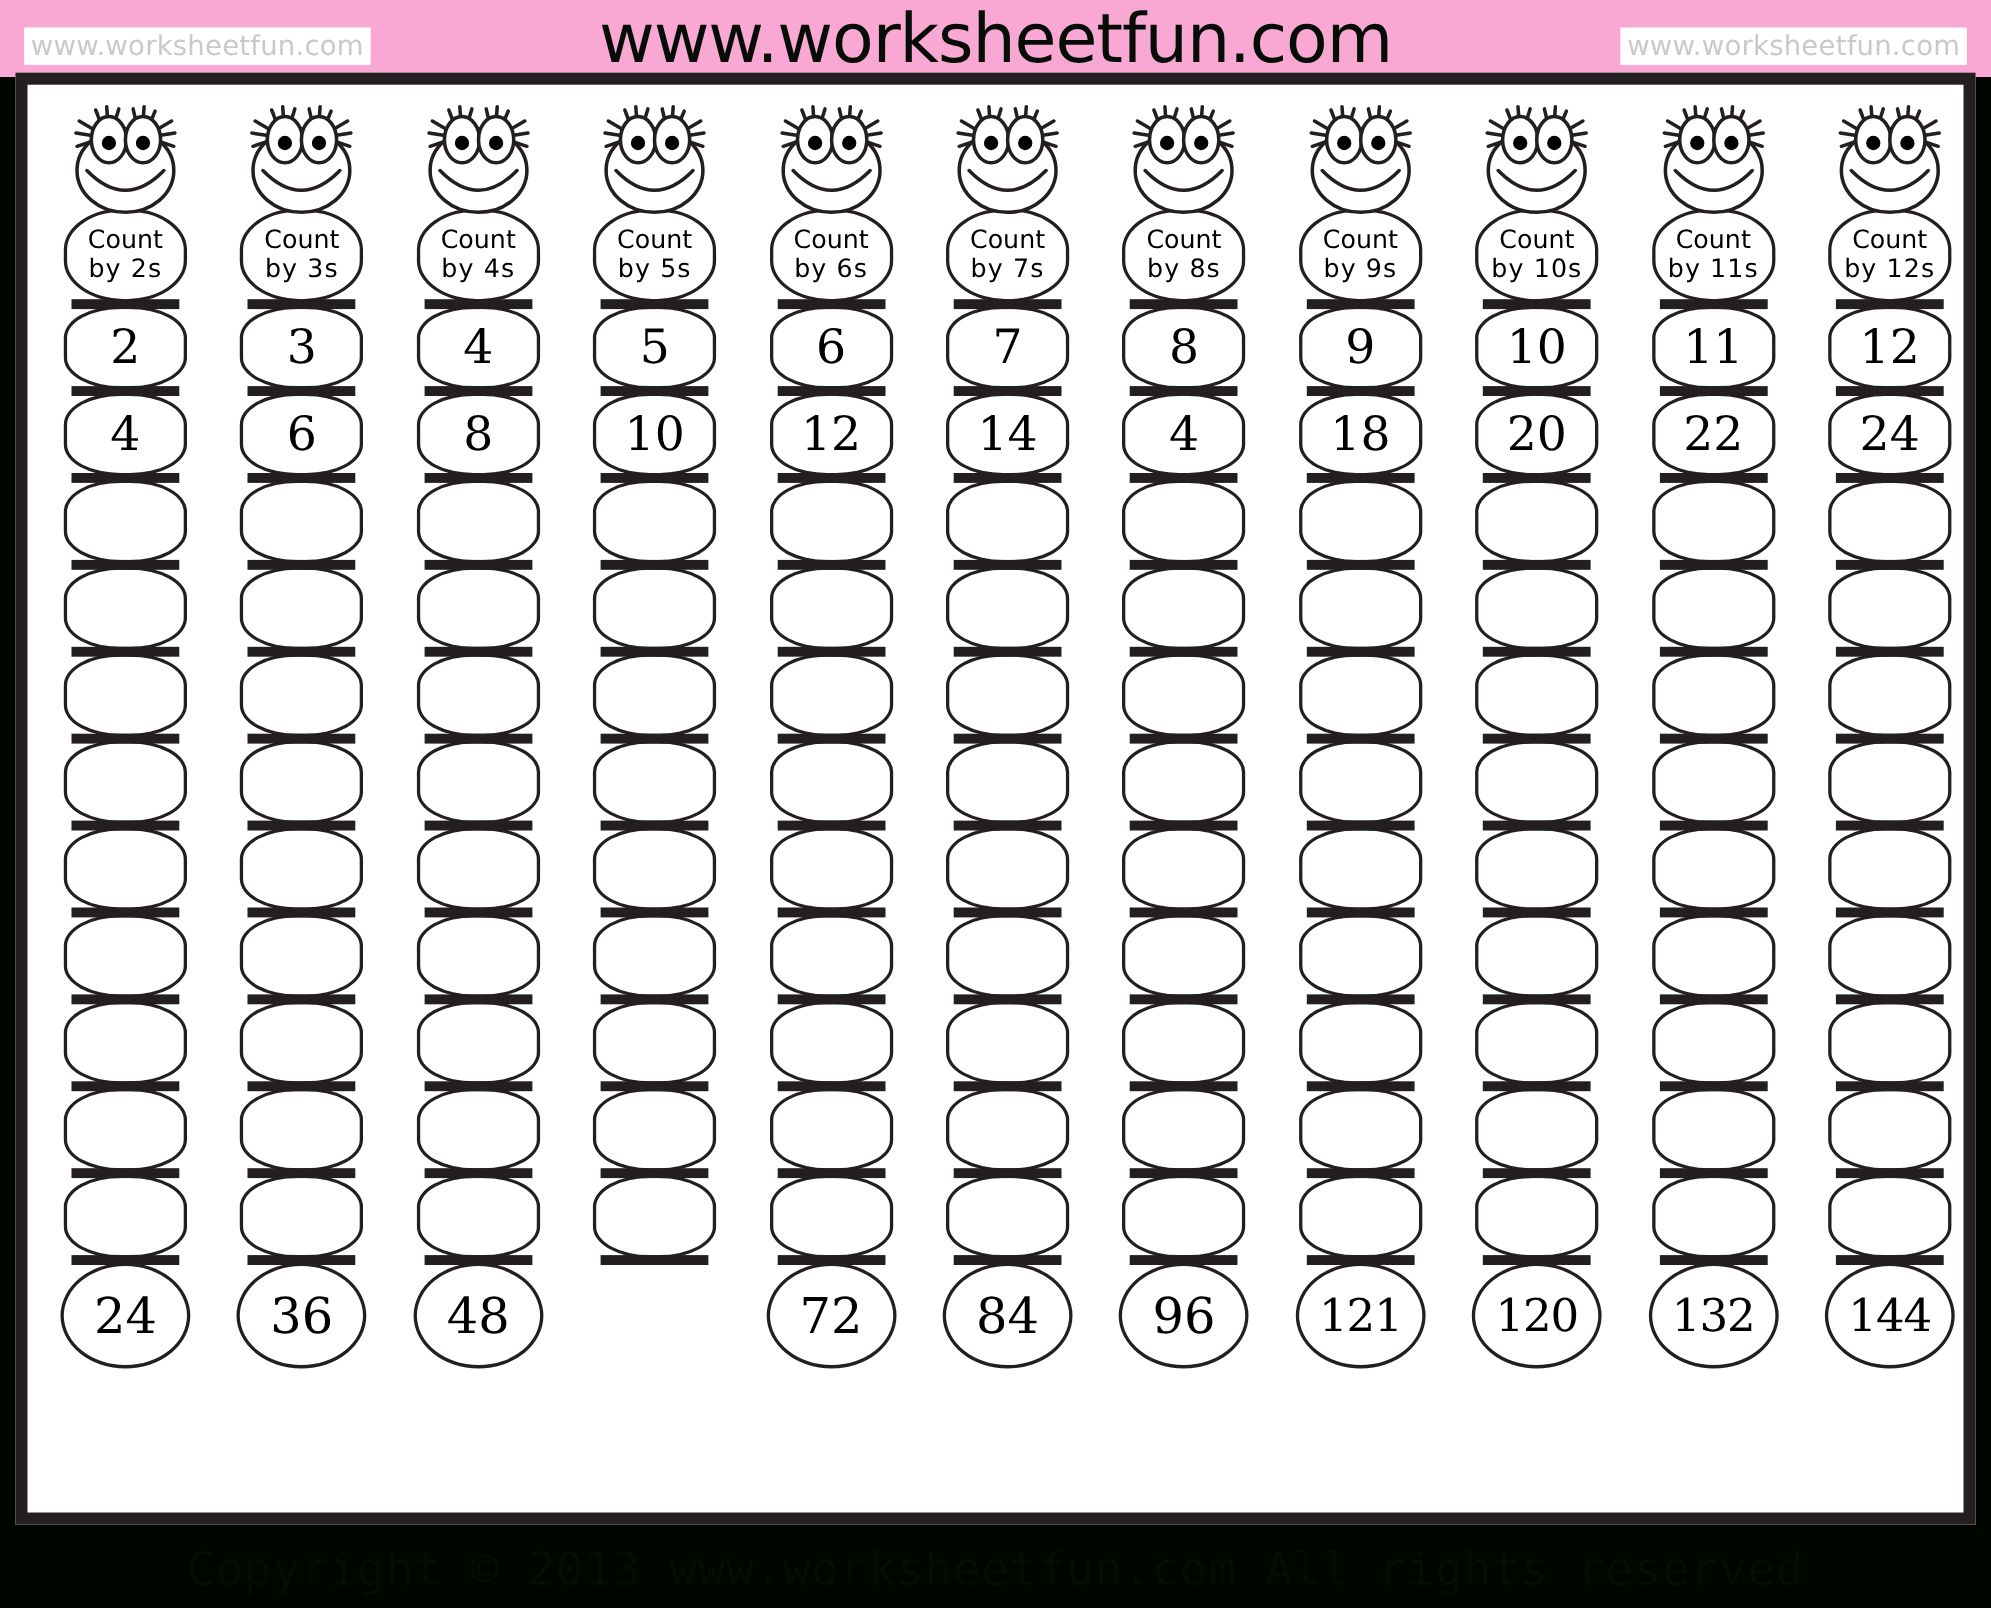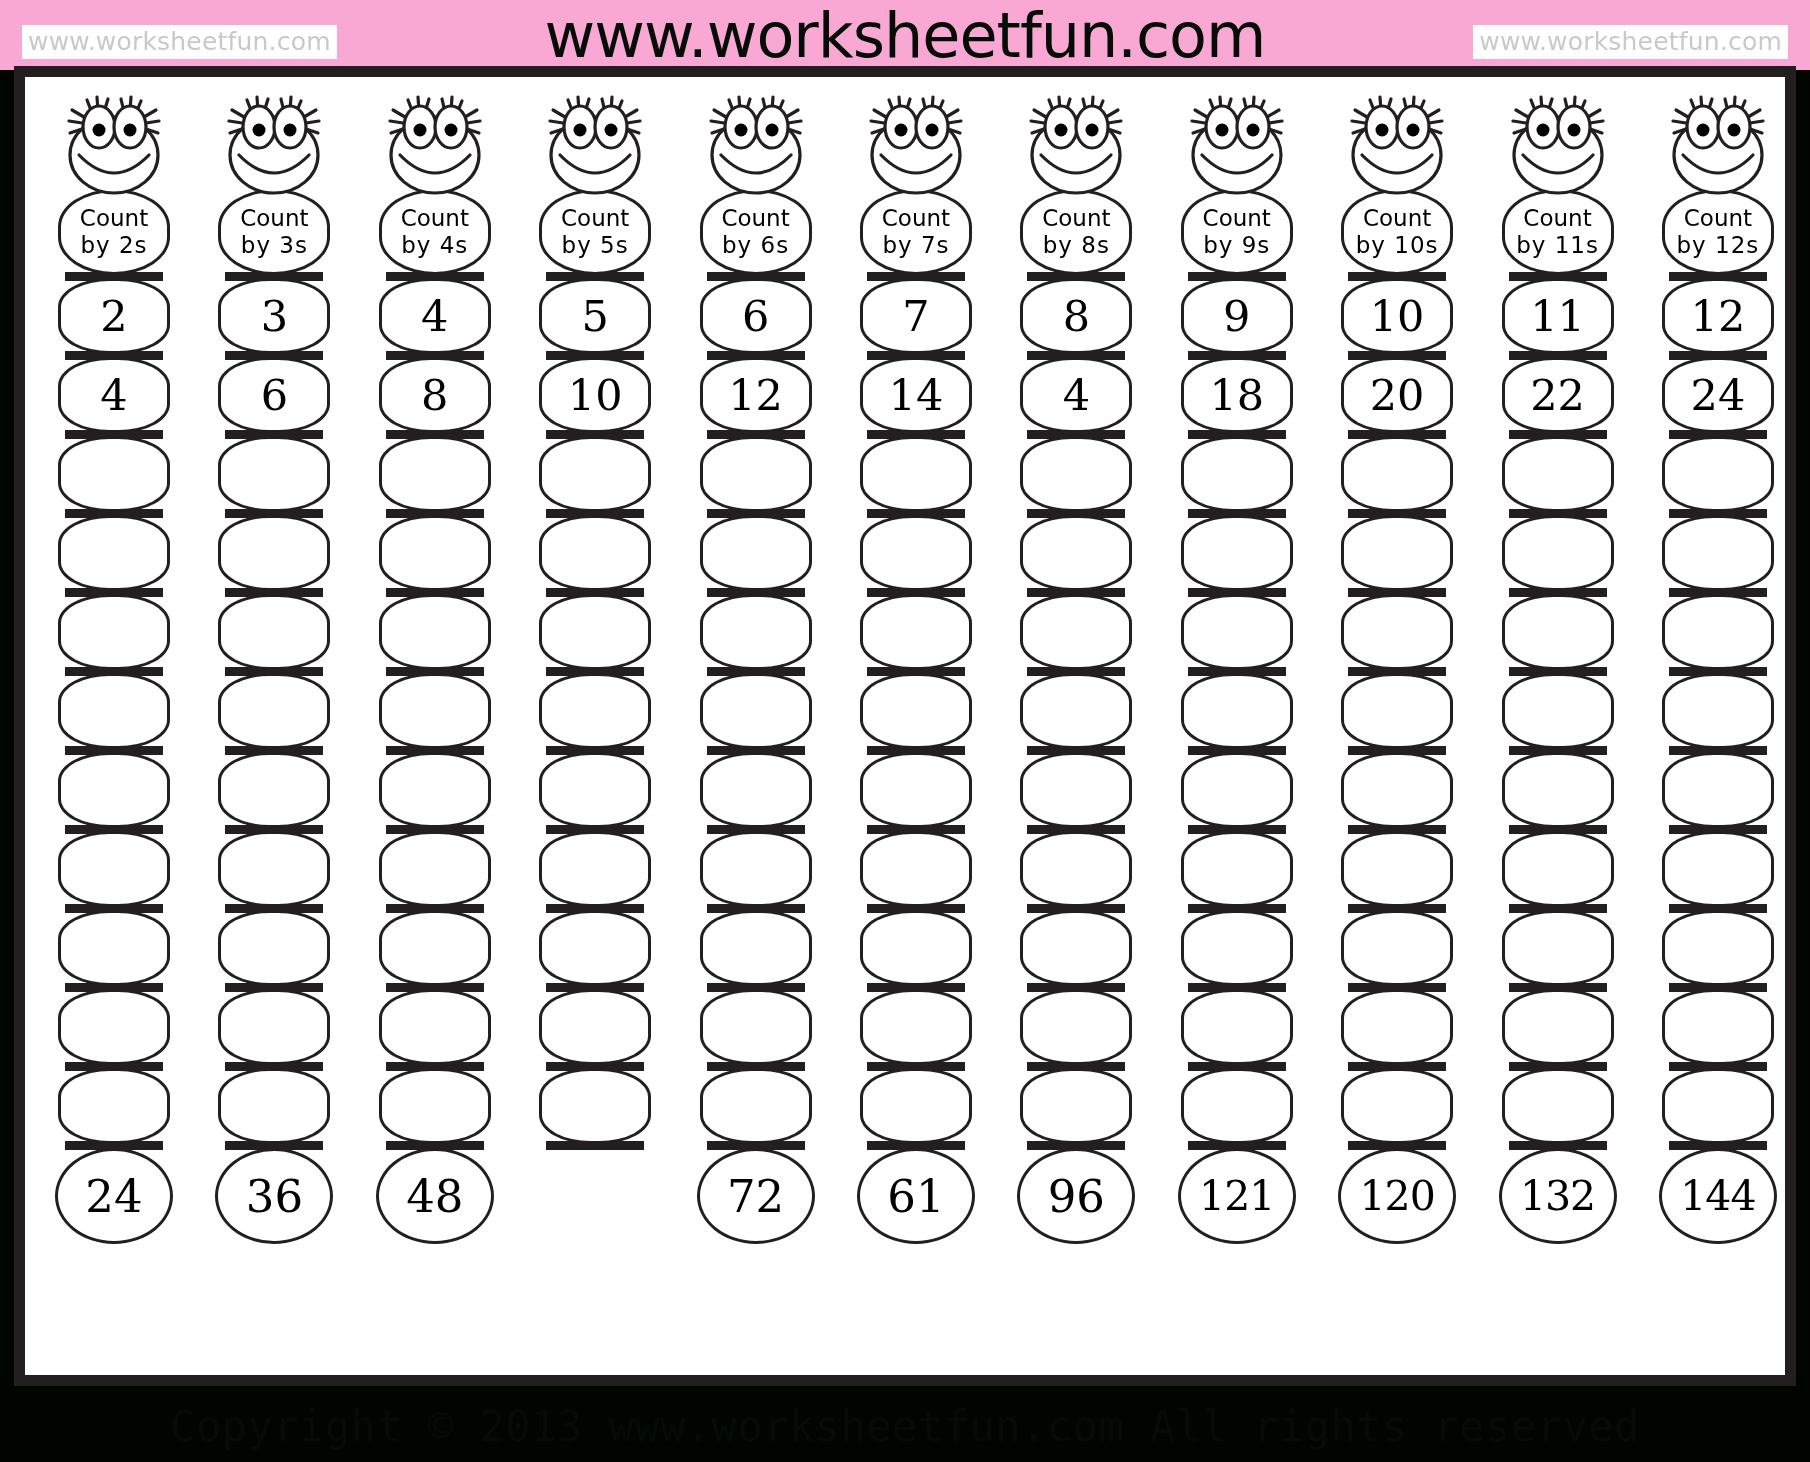--- a/index.html
+++ b/index.html
@@ -628,21 +628,21 @@
           <div class="bar"></div>
           <div class="seg">
             <span class="val"></span>
           </div>
           <div class="bar"></div>
           <div class="seg">
             <span class="val"></span>
           </div>
           <div class="bar"></div>
           <div class="seg tail">
-            <span class="val">61</span>
+            <span class="val">84</span>
           </div>
         </div>
         <div class="caterpillar">
           <div class="head">
 <svg viewBox="0 0 126 122" xmlns="http://www.w3.org/2000/svg">
   <g fill="none" stroke="#231f20" stroke-width="3.2" stroke-linecap="round">
 
     <path d="M41 30 L36 17 M47 28 L46 14 M53 29 L57 16 M33 34 L21 27 M31 40 L18 38 M31 46 L19 50"></path>
     <path d="M73 29 L70 16 M79 28 L80 14 M85 30 L90 18 M93 34 L105 27 M95 40 L108 38 M95 46 L107 50"></path>
   </g>

